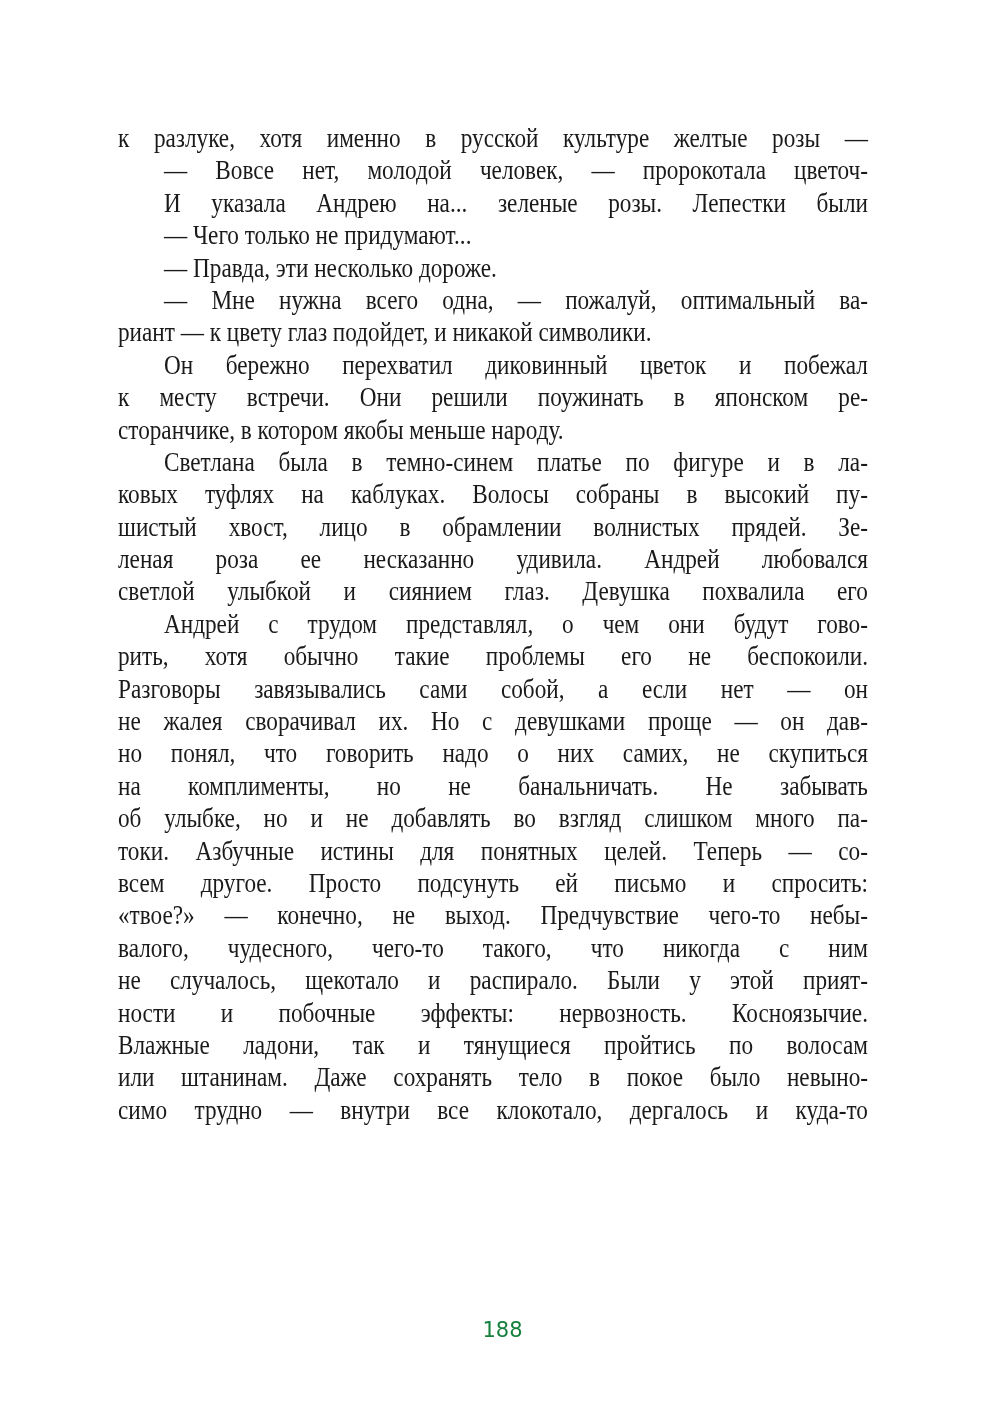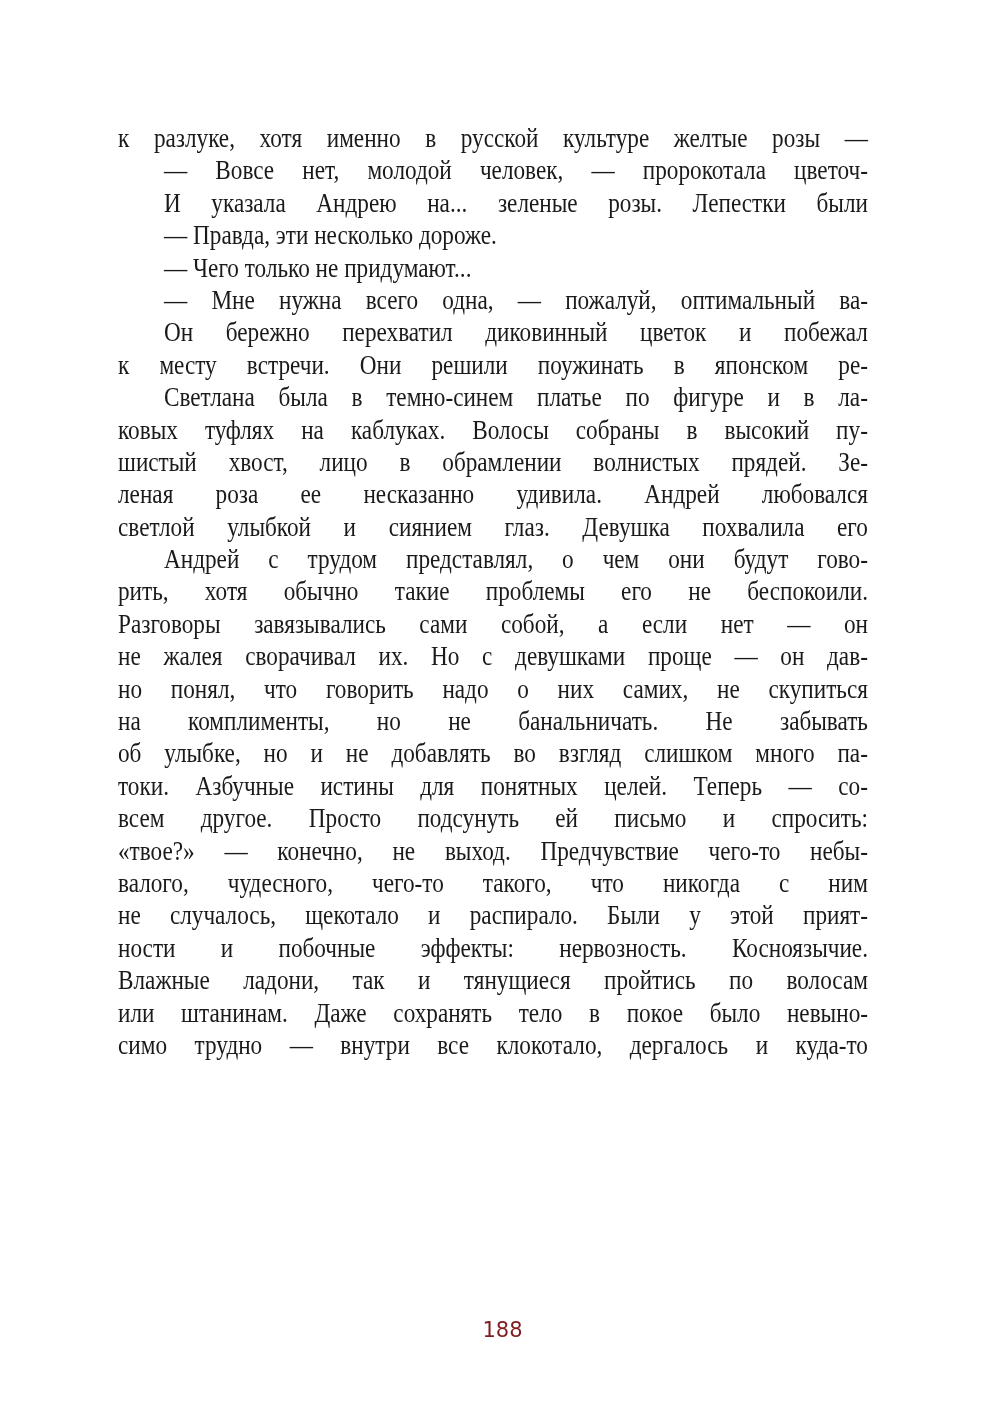--- a/index.html
+++ b/index.html
@@ -33,21 +33,21 @@
     .line.indent { padding-left: 46px; }
     .line.indent.justify .txt { width: calc((750px - 46px) / 0.86); }
     .page-number {
       position: absolute;
       left: 0;
       width: 1005px;
       top: 1318px;
       text-align: center;
       font-family: "DejaVu Sans", sans-serif;
       font-size: 21px;
-      color: #7f1d1d;
+      color: #15803d;
     }
   </style>
 </head>
 <body>
 
 <div class="page" id="page-body">
     <div class="line justify">
       <span class="txt">
         <span>к</span>
         <span>разлуке,</span>
@@ -78,35 +78,36 @@
         <span>И</span>
         <span>указала</span>
         <span>Андрею</span>
         <span>на...</span>
         <span>зеленые</span>
         <span>розы.</span>
         <span>Лепестки</span>
         <span>были</span>
       </span>
     </div>
+    <div class="line indent"><span class="txt">— Чего только не придумают...</span></div>
     <div class="line indent"><span class="txt">— Правда, эти несколько дороже.</span></div>
-    <div class="line indent"><span class="txt">— Чего только не придумают...</span></div>
     <div class="line indent justify">
       <span class="txt">
         <span>—</span>
         <span>Мне</span>
         <span>нужна</span>
         <span>всего</span>
         <span>одна,</span>
         <span>—</span>
         <span>пожалуй,</span>
         <span>оптимальный</span>
         <span>ва-</span>
       </span>
     </div>
+    <div class="line"><span class="txt">риант — к цвету глаз подойдет, и никакой символики.</span></div>
     <div class="line indent justify">
       <span class="txt">
         <span>Он</span>
         <span>бережно</span>
         <span>перехватил</span>
         <span>диковинный</span>
         <span>цветок</span>
         <span>и</span>
         <span>побежал</span>
       </span>
@@ -117,20 +118,21 @@
         <span>месту</span>
         <span>встречи.</span>
         <span>Они</span>
         <span>решили</span>
         <span>поужинать</span>
         <span>в</span>
         <span>японском</span>
         <span>ре-</span>
       </span>
     </div>
+    <div class="line"><span class="txt">сторанчике, в котором якобы меньше народу.</span></div>
     <div class="line indent justify">
       <span class="txt">
         <span>Светлана</span>
         <span>была</span>
         <span>в</span>
         <span>темно-синем</span>
         <span>платье</span>
         <span>по</span>
         <span>фигуре</span>
         <span>и</span>

